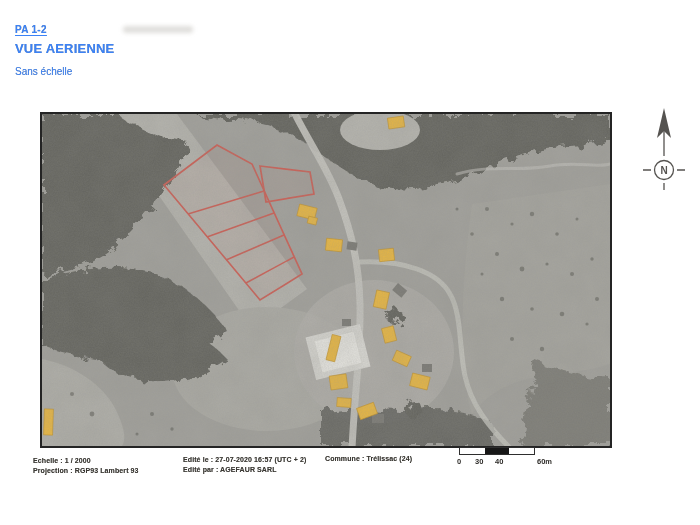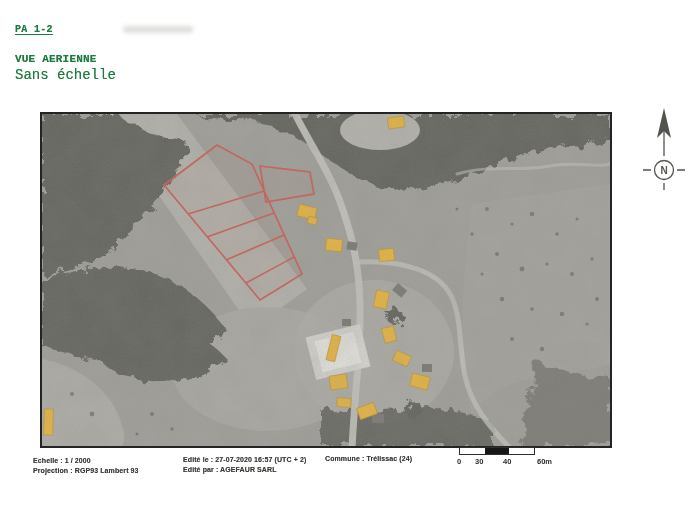--- a/index.html
+++ b/index.html
@@ -3,24 +3,24 @@
 <meta charset="utf-8">
 <style>
   html,body{margin:0;padding:0;}
   body{
     width:700px;height:525px;background:#ffffff;position:relative;overflow:hidden;
     font-family:"Liberation Sans", sans-serif;
   }
   .page{position:absolute;inset:0;}
 
   
-  .header{position:absolute;left:15px;top:24px;color:#15803d;font-family:Liberation Mono, monospace;}
+  .header{position:absolute;left:15px;top:24px;color:#3b82f6;}
   .doc-ref{font-size:10px;font-weight:600;letter-spacing:.3px;text-decoration:underline;text-underline-offset:2px;width:fit-content;}
-  .doc-title{font-size:11px;font-weight:600;letter-spacing:.2px;margin-top:18px;}
-  .doc-sub{font-size:14px;font-weight:500;margin-top:2px;}
+  .doc-title{font-size:13px;font-weight:600;letter-spacing:.2px;margin-top:6px;}
+  .doc-sub{font-size:10px;font-weight:500;margin-top:10px;}
   .header div{text-shadow:0 0 .5px rgba(70,68,60,.55);}
 
   .artifact{position:absolute;left:123px;top:26px;width:70px;height:7px;background:#c6c4bf;filter:blur(2.2px);opacity:.55;border-radius:3px;}
 
   
   .photo{position:absolute;left:40px;top:112px;width:568px;height:332px;border:2px solid #242424;background:#a3a29d;box-sizing:content-box;}
   .photo svg{display:block;width:100%;height:100%;}
   .parcel{stroke:var(--parcel-outline,#cf5c52);fill:rgba(207,92,82,.05);stroke-width:1.7;}
   .parcel-line{stroke:var(--parcel-outline,#cf5c52);stroke-width:1.5;}
   .bldg{fill:var(--building-highlight,#edb93f);stroke:#c4901e;stroke-width:.6;}
@@ -188,21 +188,21 @@
 
   <div class="scalebar">
     <div class="bar">
       <span class="seg light"></span>
         <span class="seg dark"></span>
         <span class="seg light"></span>
     </div>
     <div class="labels">
       <span style="left:-2px">0</span>
       <span style="left:16px">30</span>
-      <span style="left:44px">40</span>
+      <span style="left:36px">40</span>
       <span style="left:78px">60m</span>
     </div>
   </div>
 
   <div class="foot left">
     <div>Echelle : 1 / 2000</div>
     <div>Projection : RGP93 Lambert 93</div>
   </div>
   <div class="foot mid">
     <div>Edité le : 27-07-2020 16:57 (UTC + 2)</div>

